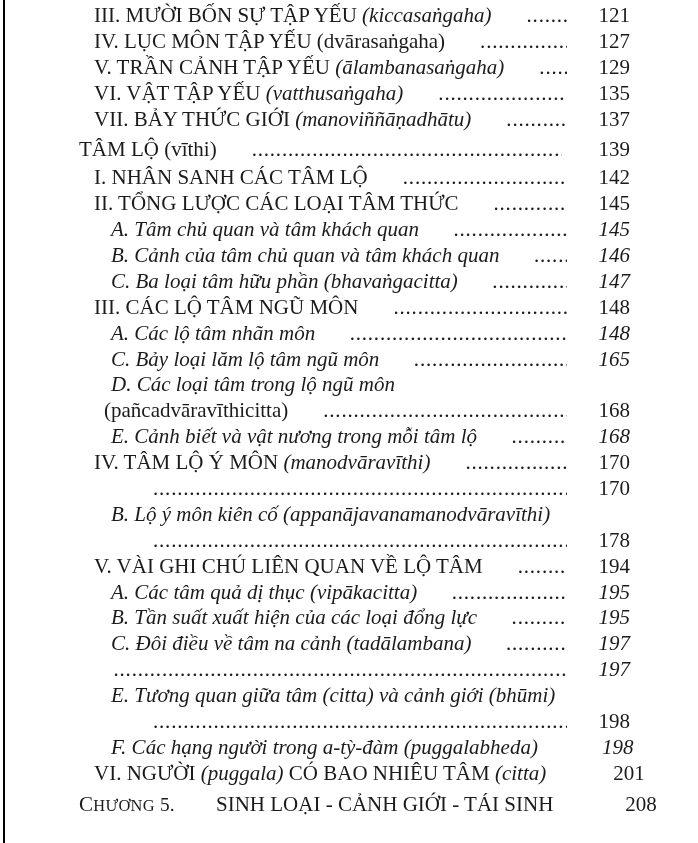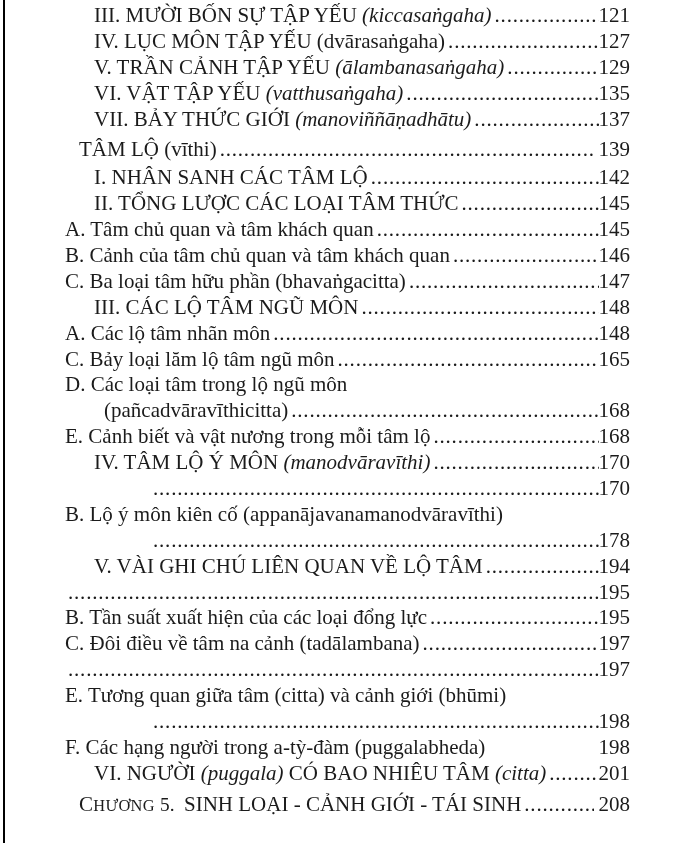--- a/index.html
+++ b/index.html
@@ -21,24 +21,25 @@
   }
   .row{
     display:flex;
     align-items:baseline;
     height:25.9px;
     line-height:25.9px;
     font-size:21px;
     padding-right:68px;
     white-space:nowrap;
     overflow:hidden;
+    gap:32px;
   }
   .lvl-chapter{padding-left:79px;margin-top:5px;margin-bottom:2px;}
   .lvl-roman{padding-left:94px;}
-  .lvl-letter{padding-left:65px;}
+  .lvl-letter{padding-left:111px;font-style:italic;}
   .lvl-cont{padding-left:104px;}
   .lvl-dotsline{padding-left:150px;}
   .txt{flex:0 0 auto;}
   .txt em{font-style:italic;}
   .chlabel{flex:0 0 auto;margin-right:9px;letter-spacing:0.3px;}
   .chlabel .sc{font-size:0.78em;}
   .chlabel .num{font-size:0.92em;}
   .dots{
     flex:1 1 auto;min-width:0;
     overflow:hidden;
@@ -156,20 +157,21 @@
       <div class="row lvl-dotsline">
         <span class="dots"></span>
         <span class="pg">178</span>
       </div>
       <div class="row lvl-roman">
         <span class="txt"><span>V. VÀI GHI CHÚ LIÊN QUAN VỀ LỘ TÂM</span></span>
         <span class="dots"></span>
         <span class="pg">194</span>
       </div>
       <div class="row lvl-letter">
+        <span class="txt"><span>A. Các tâm quả dị thục (vipākacitta)</span></span>
         <span class="dots"></span>
         <span class="pg">195</span>
       </div>
       <div class="row lvl-letter">
         <span class="txt"><span>B. Tần suất xuất hiện của các loại đổng lực</span></span>
         <span class="dots"></span>
         <span class="pg">195</span>
       </div>
       <div class="row lvl-letter">
         <span class="txt"><span>C. Đôi điều về tâm na cảnh (tadālambana)</span></span>

